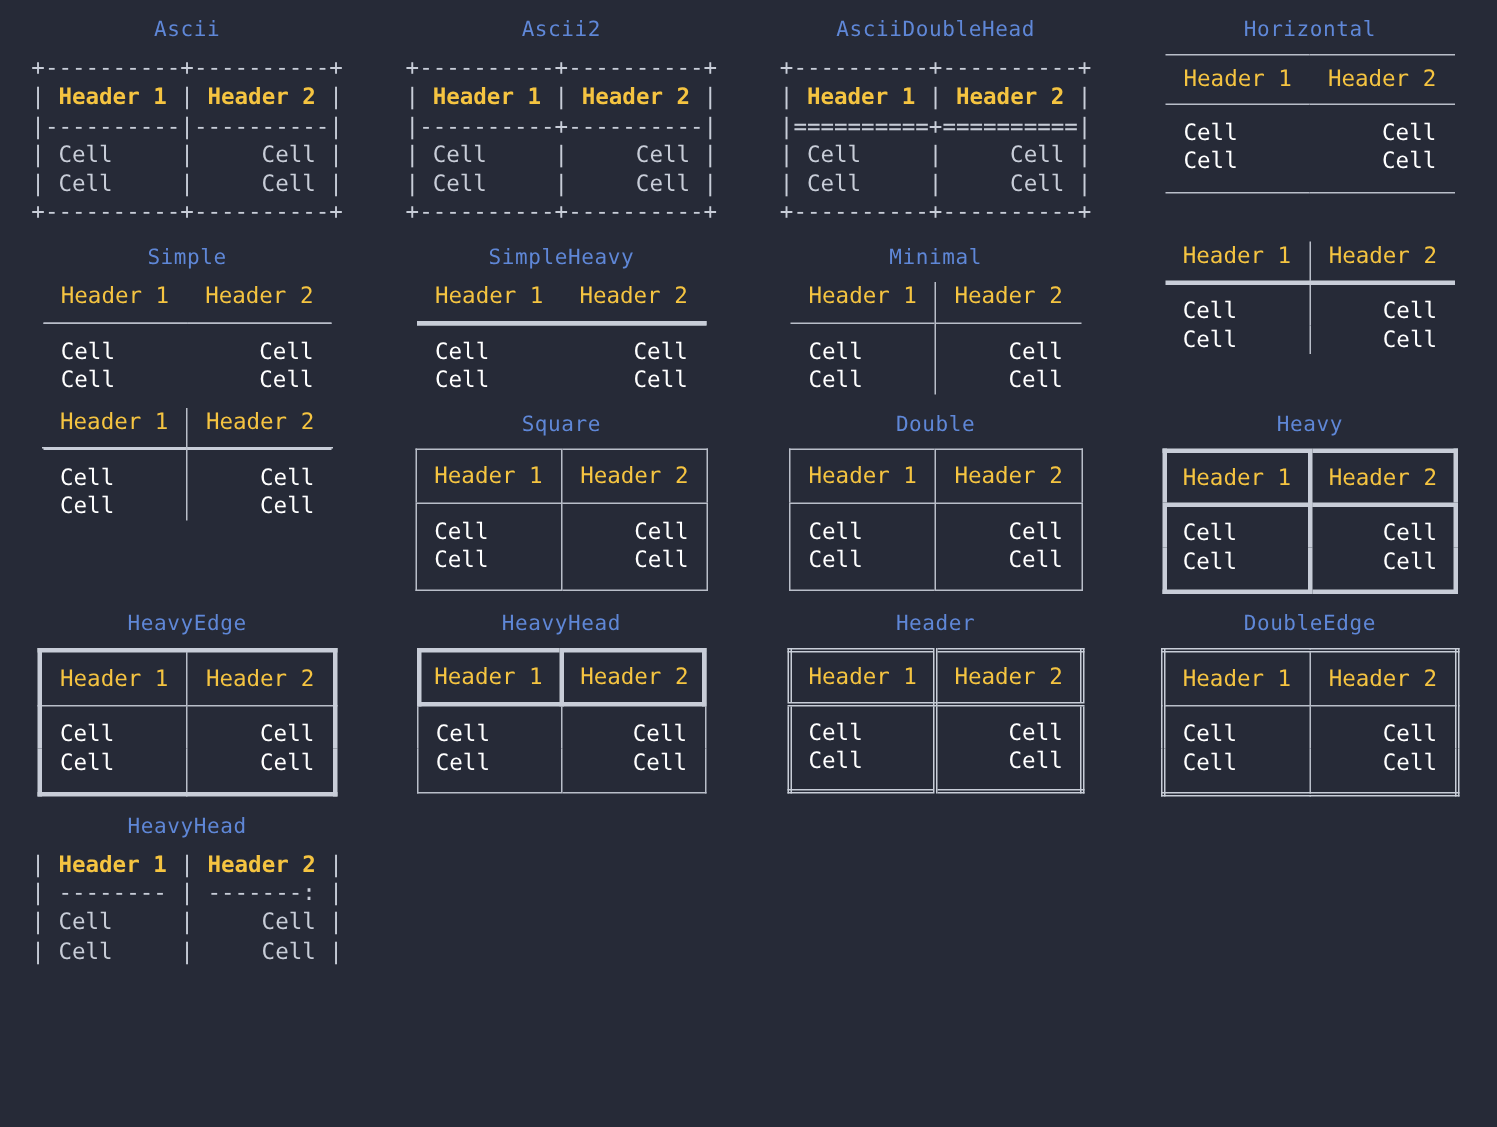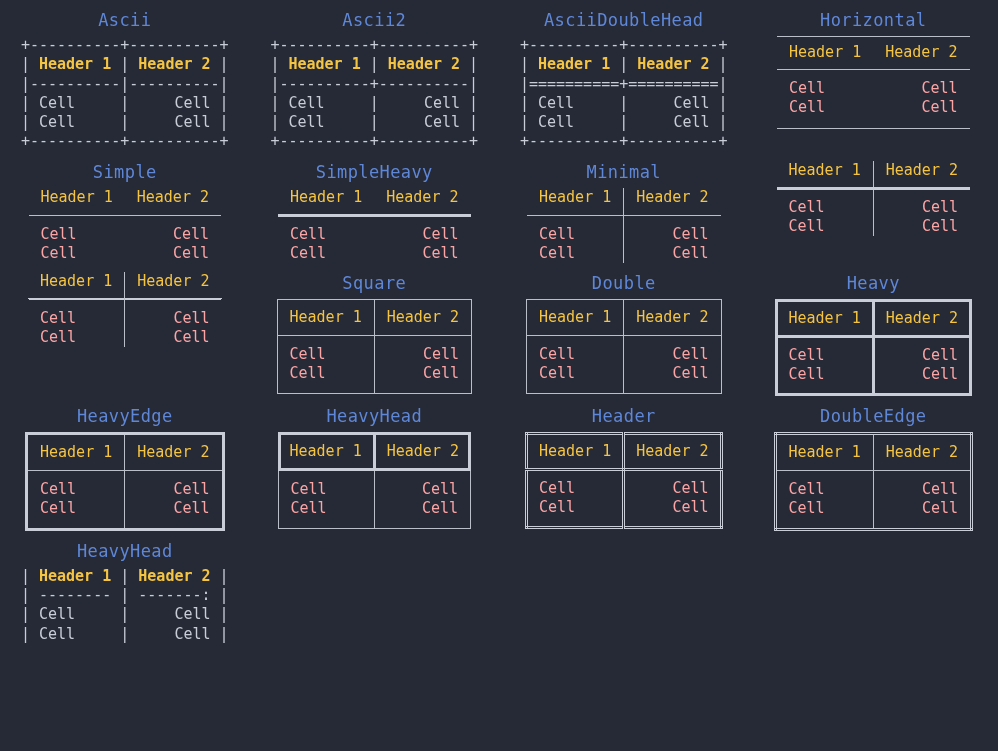--- a/index.html
+++ b/index.html
@@ -25,21 +25,21 @@
     align-content: start;
   }
   .cellbox {
     display: flex;
     flex-direction: column;
     align-items: center;
     padding-top: 9px;
   }
   .style-title {
     color: #5f87d7;
-    font-size: 17px;
+    font-size: 14px;
     line-height: 22px;
     letter-spacing: 0.4px;
     white-space: nowrap;
     margin-bottom: 5px;
   }
 
   
   table.tbl {
     border-collapse: collapse;
     border-spacing: 0;
@@ -49,21 +49,21 @@
   table.tbl th, table.tbl td {
     padding: 0;
     font-weight: normal;
     white-space: pre;
     vertical-align: middle;
   }
   .hd {
     color: #f5c441;
     font-weight: bold;
   }
-  .cl { color: #fca5a5; }
+  .cl { color: #ffffff; }
   .c-left  { text-align: left; }
   .c-right { text-align: right; }
 
   
   pre.ascii {
     margin: 0;
     font-family: "DejaVu Sans Mono", "Liberation Mono", monospace;
     font-size: 15px;
     line-height: 19.3px;
     letter-spacing: 0px;

